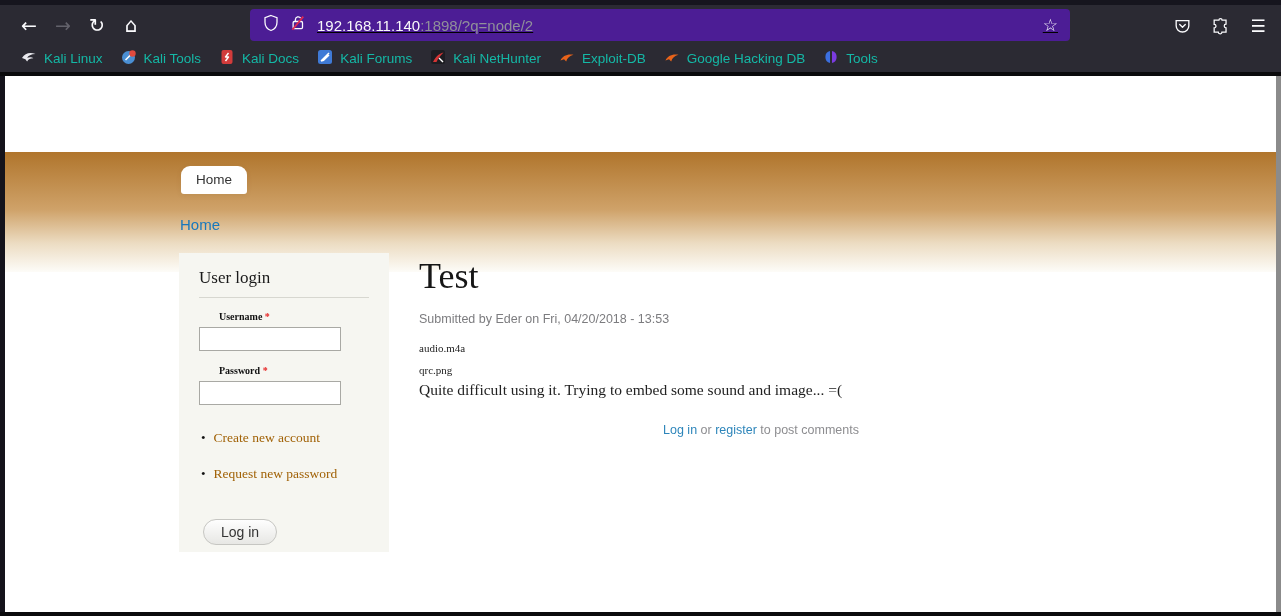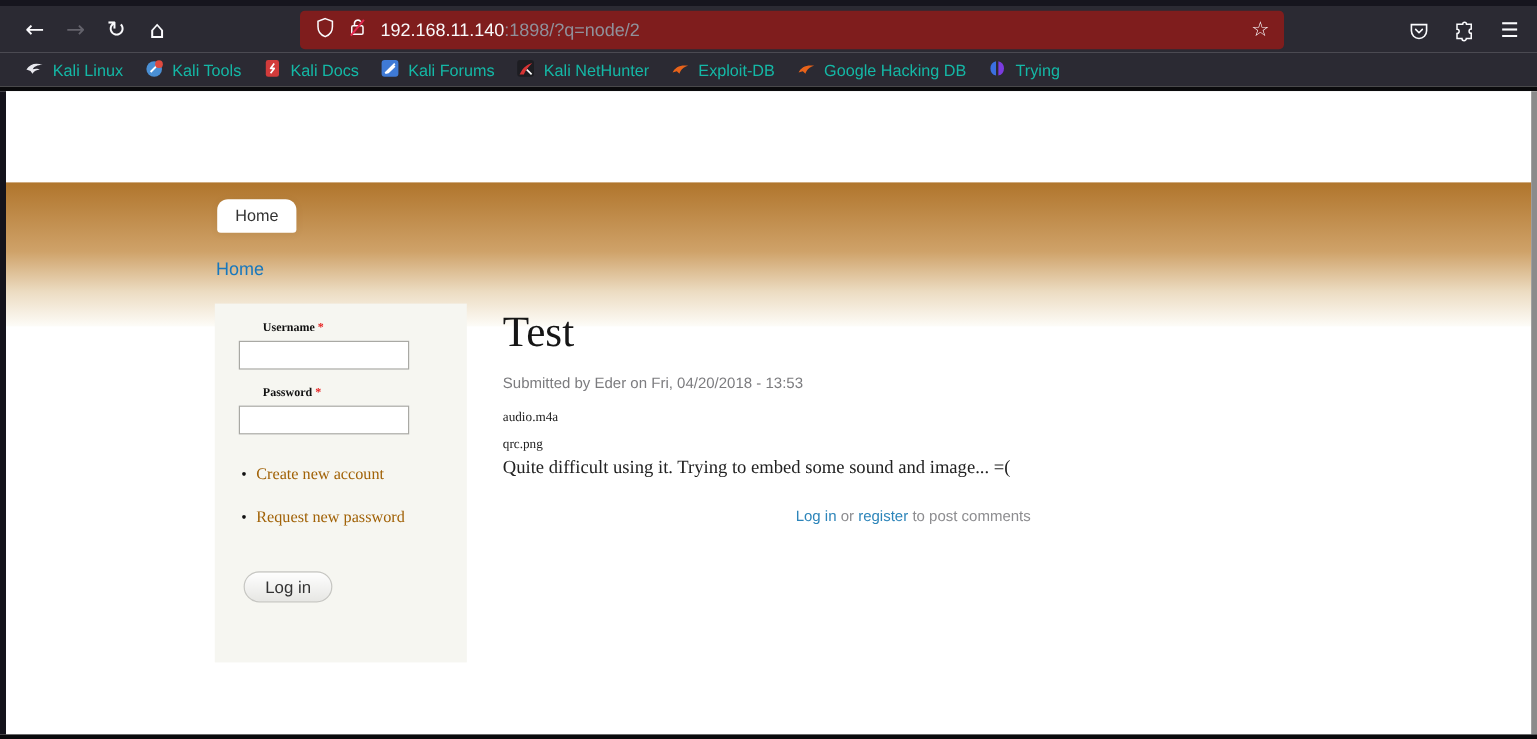--- a/index.html
+++ b/index.html
@@ -6,22 +6,22 @@
   #screen{position:relative;width:1281px;height:616px;background:#fff;overflow:hidden;
           font-family:"Liberation Sans",sans-serif;}
 
   
   .top-edge{position:absolute;left:0;top:0;width:100%;height:5px;background:#16151e;}
   .toolbar{position:absolute;left:0;top:5px;width:100%;height:39px;background:#2b2a33;
            display:flex;align-items:center;box-sizing:border-box;}
   .nav-btn{width:34px;height:30px;display:flex;align-items:center;justify-content:center;
            color:#fbfbfe;font-size:19px;font-family:"DejaVu Sans",sans-serif;border-radius:4px;}
   .nav-btn.dim{color:#63626b;}
-  .url-bar{position:absolute;left:250px;top:4px;width:820px;height:32px;background:#7f1d1d;
-           border-radius:4px;display:flex;align-items:center;padding:0 12px;box-sizing:border-box;}
+  .url-bar{position:absolute;left:250px;top:4px;width:820px;height:32px;background:#4c1d95;
+           border-radius:4px;display:flex;align-items:center;padding:0 12px;box-sizing:border-box;text-decoration:underline;}
   .url-bar svg{flex:0 0 auto;}
   .url-host{color:#f9f9fa;font-size:15px;margin-left:10px;white-space:pre;}
   .url-rest{color:#90909a;font-size:15px;white-space:pre;}
   .url-spacer{flex:1;}
   .star{color:#fbfbfe;font-size:17px;font-family:"DejaVu Sans",sans-serif;}
   .right-tools{position:absolute;right:8px;top:5px;height:32px;display:flex;align-items:center;gap:8px;}
   .tool-btn{width:30px;height:28px;display:flex;align-items:center;justify-content:center;
             color:#fbfbfe;font-size:17px;font-family:"DejaVu Sans",sans-serif;}
   .bookmarks-bar{position:absolute;left:0;top:44px;width:100%;height:28px;background:#2b2a33;
                  display:flex;align-items:center;padding-left:12px;box-sizing:border-box;}
@@ -166,37 +166,38 @@
       <span><svg width="16" height="16" viewBox="0 0 16 16">
             <path d="M1.5 11.5 C3.5 7 8 4.8 14.5 5.8 C10.5 6.8 8.3 9 7.2 12.5 L5 10.3 Z" fill="#e8631a"></path>
           </svg></span>
       <span>Google Hacking DB</span>
     </div>
     <div class="bm">
       <span><svg width="16" height="16" viewBox="0 0 16 16">
             <path d="M7 2 A6.2 6.2 0 0 0 7 14 Z" fill="#3b6fe0"></path>
             <path d="M9 2 A6.2 6.2 0 0 1 9 14 Z" fill="#7b3be0"></path>
           </svg></span>
-      <span>Trying</span>
+      <span>Tools</span>
     </div>
   </div>
 
   <div class="chrome-border"></div>
 
   <div class="page">
     <div class="site-header"></div>
   </div>
 
   <div class="site-title">Lampião</div>
   <div class="home-tab">Home</div>
   <div class="breadcrumb">
     <a href="#">Home</a>
   </div>
 
   <div class="sidebar">
+    <h2 class="login-title">User login</h2>
 
     <div class="form-label">
       <span>Username</span>
       <span class="req">*</span>
     </div>
     <input class="text-input" type="text" style="">
 
     <div class="form-label">
       <span>Password</span>
       <span class="req">*</span>

